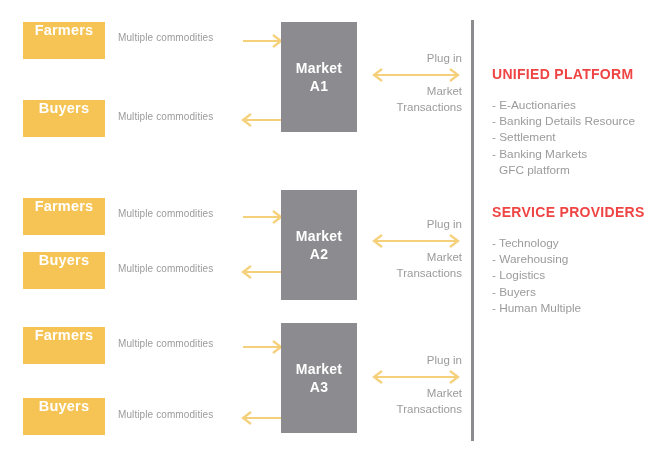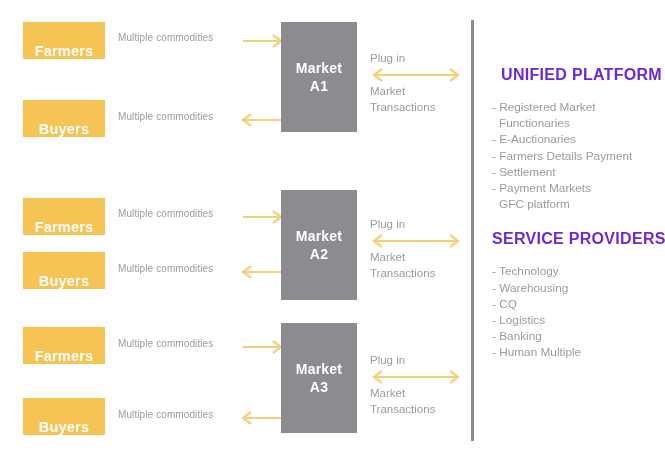--- a/index.html
+++ b/index.html
@@ -21,21 +21,21 @@
     height: 469px;
   }
 
   
   .actor-box {
     position: absolute;
     width: 82px;
     height: 37px;
     background: #f6c455;
     display: flex;
-    align-items: flex-end;
+    align-items: flex-start;
     justify-content: center;
   }
   .actor-box .actor-label {
     color: #ffffff;
     font-size: 14.5px;
     font-weight: bold;
     letter-spacing: 0.2px;
     white-space: nowrap;
   }
 
@@ -74,21 +74,21 @@
     font-size: 14px;
     font-weight: bold;
     letter-spacing: 0.2px;
   }
 
   
   .plug-group {
     position: absolute;
     left: 370px;
     width: 92px;
-    text-align: left;
+    text-align: right;
   }
   .plug-group .plug-top,
   .plug-group .plug-mid,
   .plug-group .plug-bot {
     color: #9b9b9b;
     font-size: 11.5px;
     white-space: nowrap;
     line-height: 1.45;
   }
   .arrow-double {
@@ -108,44 +108,43 @@
   }
 
   
   #right-panel {
     position: absolute;
     left: 492px;
     top: 66px;
     width: 170px;
   }
   .panel-heading {
-    color: #6d28d9;
-    font-size: 16px;
+    color: #ef4444;
+    font-size: 14px;
     font-weight: bold;
     letter-spacing: 0.3px;
     white-space: nowrap;
-    text-align: right;
   }
   .panel-list {
     list-style: none;
     margin: 0;
     padding: 0;
   }
   .panel-list li {
     color: #9b9b9b;
     font-size: 11.8px;
     line-height: 16.2px;
     white-space: nowrap;
   }
   .panel-list li .cont {
     display: block;
     padding-left: 7px;
   }
   #unified-list { margin-top: 15px; }
-  #service-heading { margin-top: 18px; }
+  #service-heading { margin-top: 26px; }
   #service-list { margin-top: 15px; }
 </style>
 </head>
 <body>
 
 <div id="stage">
 
   <div class="actor-box" style="left:23px; top:22px;">
     <span class="actor-label">Farmers</span>
   </div>
@@ -259,32 +258,30 @@
     <div class="plug-mid">Market</div>
     <div class="plug-bot">Transactions</div>
   </div>
 
   <div id="divider"></div>
 
   <div id="right-panel">
 
     <div class="panel-heading">UNIFIED PLATFORM</div>
     <ul class="panel-list" id="unified-list">
-      <li><span>- Registered Market</span><span class="cont">Functionaries</span></li>
       <li><span>- E-Auctionaries</span></li>
-      <li><span>- Farmers Details Payment</span></li>
+      <li><span>- Banking Details Resource</span></li>
       <li><span>- Settlement</span></li>
-      <li><span>- Payment Markets</span><span class="cont">GFC platform</span></li>
+      <li><span>- Banking Markets</span><span class="cont">GFC platform</span></li>
     </ul>
 
     <div class="panel-heading" id="service-heading">SERVICE PROVIDERS</div>
     <ul class="panel-list" id="service-list">
       <li><span>- Technology</span></li>
       <li><span>- Warehousing</span></li>
-      <li><span>- CQ</span></li>
       <li><span>- Logistics</span></li>
-      <li><span>- Banking</span></li>
+      <li><span>- Buyers</span></li>
       <li><span>- Human Multiple</span></li>
     </ul>
 
   </div>
 
 </div>
 
 </body></html>

